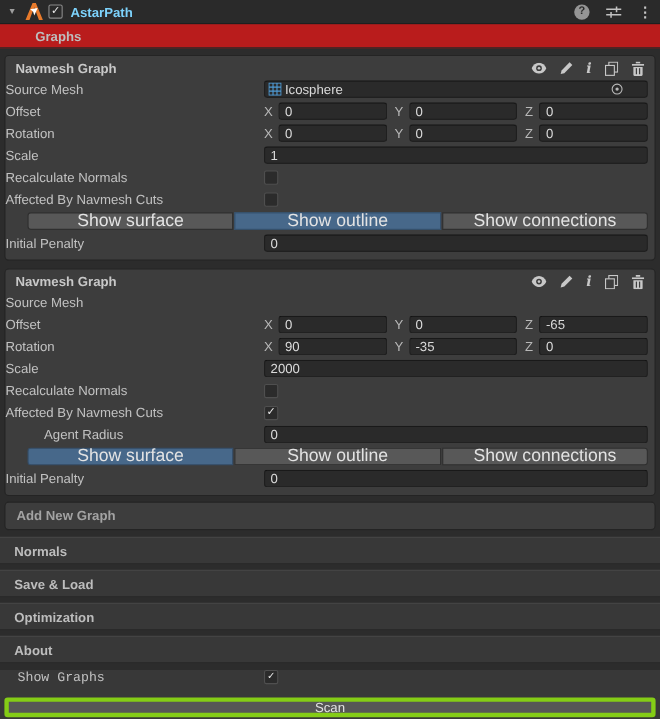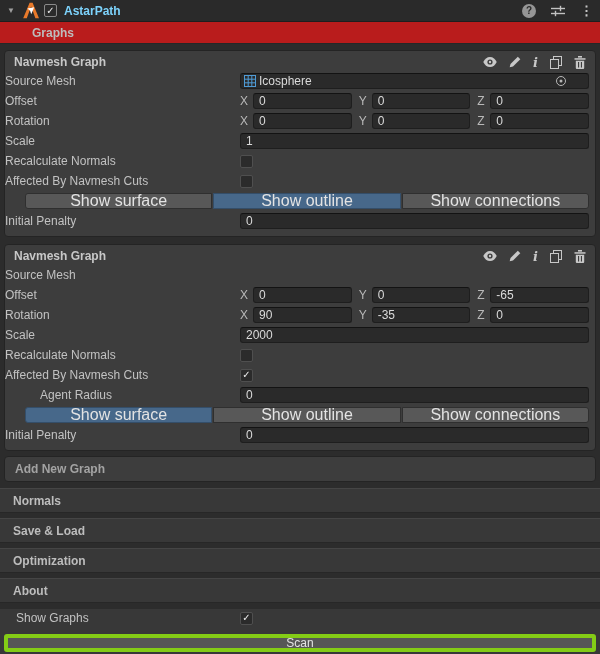--- a/index.html
+++ b/index.html
@@ -84,21 +84,21 @@
   .seg .btn:last-child { border-radius: 0 3px 3px 0; }
   .seg .btn.active { background: #47688a; border-color: #344e69; }
   
   .addnew {
     margin: 5px 4px 0; height: 26px; background: #3d3d3d; border: 1px solid #242424;
     border-radius: 4px; display: flex; align-items: center; padding: 0 10px;
     font-weight: bold; color: #a3a3a3; cursor: default;
   }
   
   .about-content { background: #383838; padding-bottom: 6px; min-height: 52px; }
-  .plain-row { display: flex; align-items: center; height: 18px; margin-top: 6px; }
+  .plain-row { display: flex; height: 18px; margin-top: 6px; font-family: Liberation Mono, monospace; }
   .plain-row .label { width: 240px; padding-left: 16px; flex-shrink: 0; }
   .scan {
     margin: 7px 4px 0; height: 18px; width: 592px; background: #565656;
     border: 4px solid #84cc16; border-radius: 3px; color: #e3e3e3; font-size: 12px;
     font-family: inherit; display: flex; align-items: center; justify-content: center; cursor: default;
   }
 </style>
 </head>
 <body>
 

